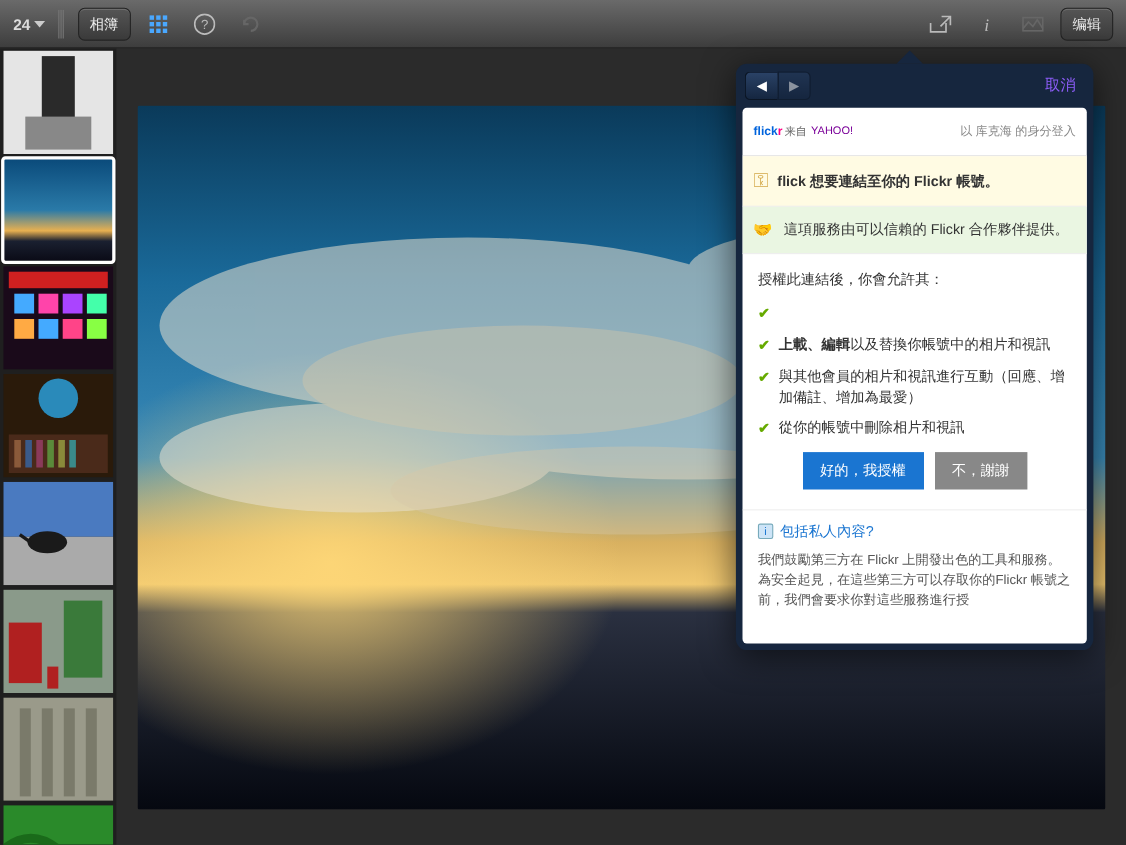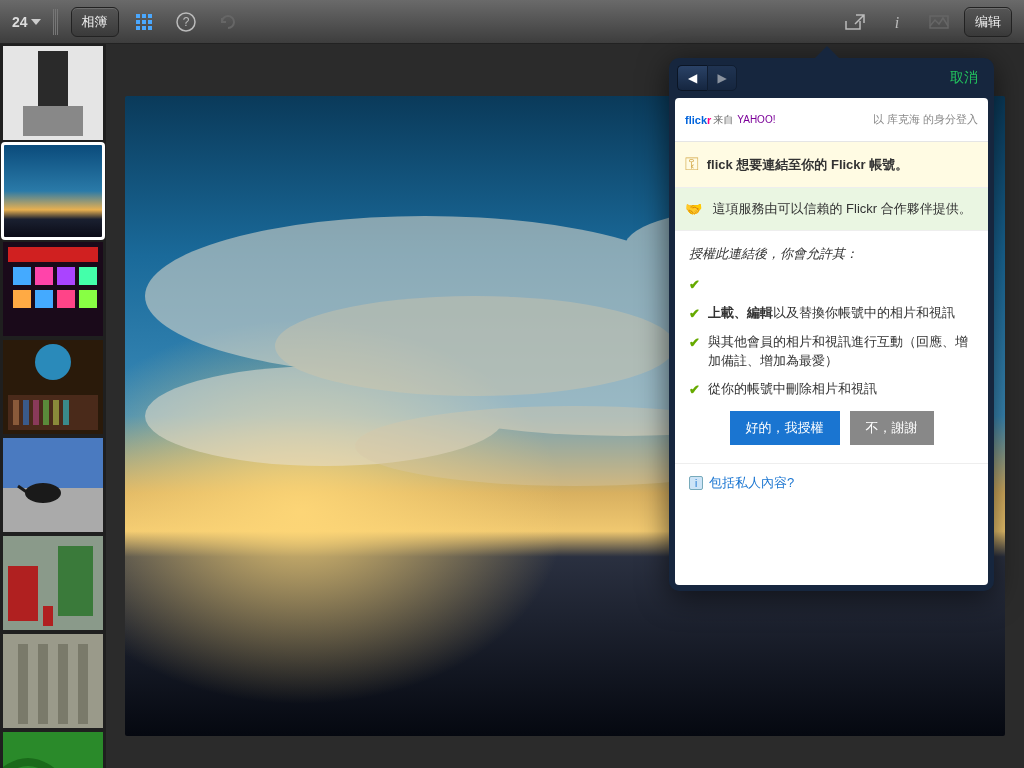--- a/index.html
+++ b/index.html
@@ -101,21 +101,21 @@
 }
 .nav-arrow {
   width: 30px; height: 26px;
   background: linear-gradient(#2a4266,#152640);
   border: 1px solid #0b1524; color:#fff;
   display:flex;align-items:center;justify-content:center;
   font-size:12px; cursor:pointer;
 }
 .nav-arrow:first-child { border-radius: 5px 0 0 5px; border-right:none; }
 .nav-arrow:nth-child(2) { border-radius: 0 5px 5px 0; }
-.nav-cancel { margin-left:auto; color:#22c55e; font-size:14px; cursor:pointer; padding:4px 8px; }
+.nav-cancel { margin-left:auto; color:#8b5cf6; font-size:14px; cursor:pointer; padding:4px 8px; }
 .pop-body {
   flex:1; margin: 0 6px 6px 6px;
   background:#fff; border-radius: 4px;
   overflow:hidden;
   display:flex; flex-direction:column;
   font-size: 13px; color:#333;
 }
 .flickr-header {
   height: 44px; display:flex; align-items:center; padding:0 10px;
   border-bottom:1px solid #e5e5e5; font-size:11px;
@@ -131,21 +131,21 @@
 }
 .key-icon { color:#d4a94a; font-size:18px; }
 .yellow-box .txt { font-weight:bold; font-size:13px; }
 .green-box {
   background:#eaf6e2; padding:12px 10px;
   display:flex; align-items:center; gap:10px;
   border-bottom:1px solid #eee; font-size:13px;
 }
 .trust-icon { color:#8aa; font-size:14px; }
 .auth-section { padding: 14px 14px 18px 14px; border-bottom:1px solid #eee; }
-.auth-intro { font-size:13px; margin-bottom:12px;font-style:italic; }
+.auth-intro { font-size:13px; margin-bottom:12px; }
 .perm-list { list-style:none; }
 .perm-list li { display:flex; gap:8px; margin-bottom:10px; font-size:13px; line-height:1.4; }
 .perm-list .chk { color:#6a0; font-weight:bold; flex-shrink:0; margin-top:1px; }
 .perm-list .b { font-weight:bold; }
 .btn-row { display:flex; gap:10px; justify-content:center; margin-top:12px; }
 .btn {
   padding: 8px 16px; border-radius:0; font-size:13px; cursor:pointer;
   border:none; color:#fff;
 }
 .btn.primary { background:#1a75d1; }
@@ -363,15 +363,16 @@
       <div class="btn-row">
         <button class="btn primary">好的，我授權</button>
         <button class="btn secondary">不，謝謝</button>
       </div>
     </div>
     <div class="info-section">
       <div class="info-title">
           <span class="info-ic">i</span>
           <span>包括私人內容?</span>
         </div>
+      <div style="line-height:1.5;">我們鼓勵第三方在 Flickr 上開發出色的工具和服務。為安全起見，在這些第三方可以存取你的Flickr 帳號之前，我們會要求你對這些服務進行授</div>
     </div>
   </div>
 </div>
 
 </body></html>

